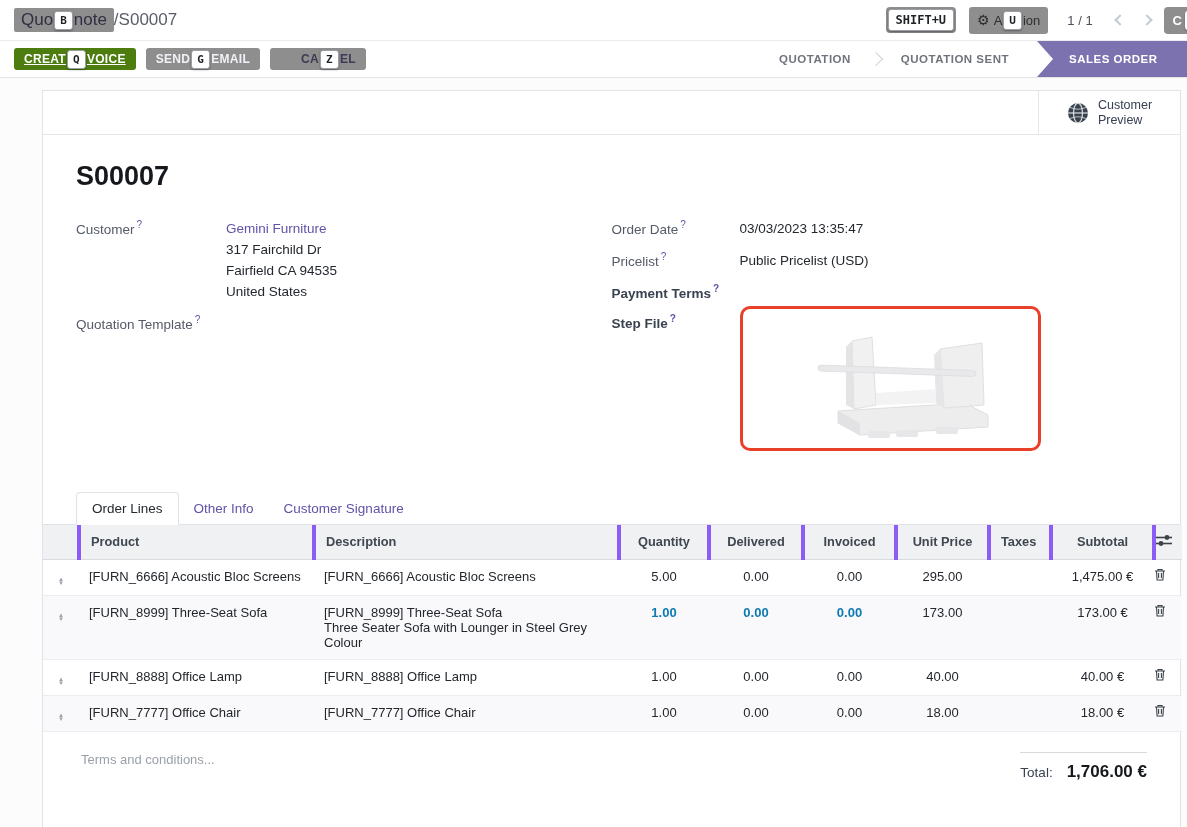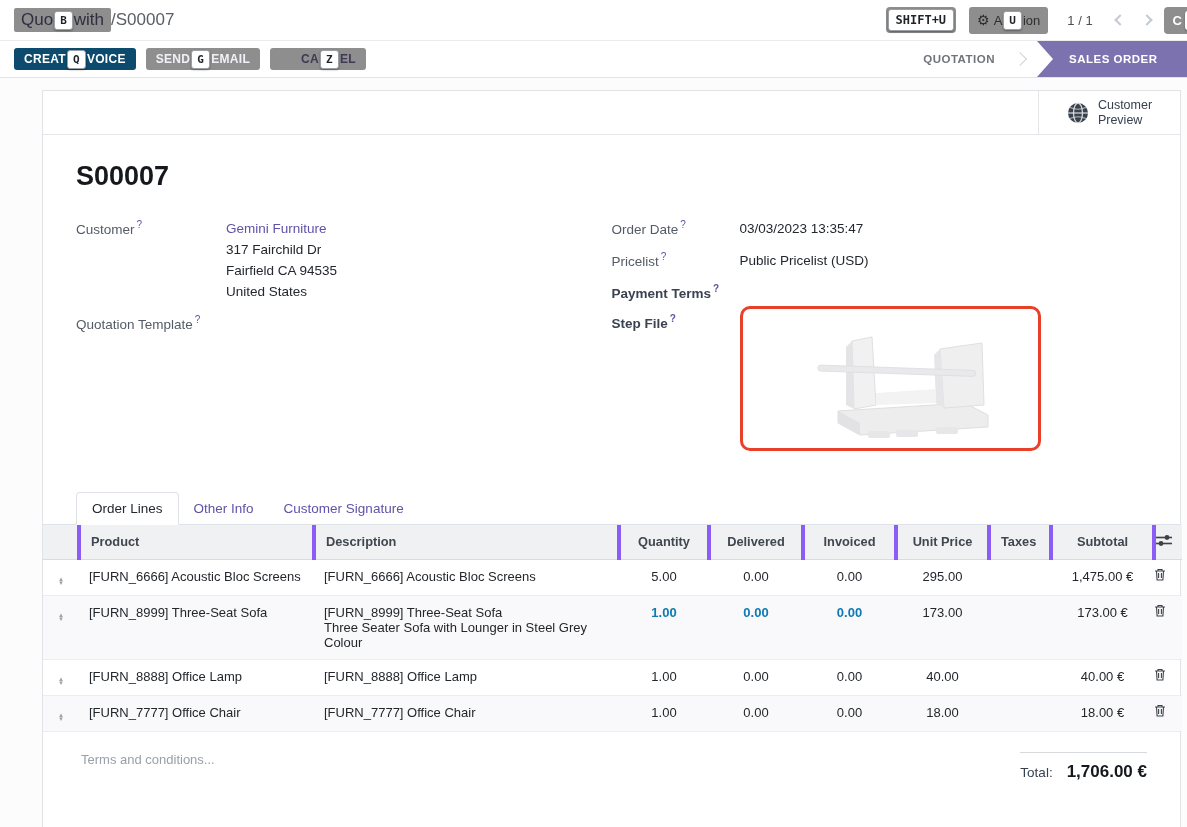--- a/index.html
+++ b/index.html
@@ -33,21 +33,21 @@
   .edge-btn .kbd-sliver { width:13px; height:19px; background:#fff; border-radius:3px 0 0 3px;
     box-shadow:0 1px 2px rgba(0,0,0,.35); }
 
   
   .actionbar { height:37px; display:flex; align-items:stretch; justify-content:space-between;
     border-bottom:1px solid #e4e4e7; padding-left:14px; overflow:hidden; }
   .ab-left { display:flex; align-items:center; gap:10px; }
   .btn { display:inline-flex; align-items:center; border-radius:3px; padding:4px 10px;
     font-size:12px; font-weight:bold; letter-spacing:.3px; cursor:pointer; }
   .btn .kbd { margin:-3px 1px; }
-  .btn-primary { background:#0c4a6e; color:#fff; }
+  .btn-primary { background:#4d7c0f; color:#fff;text-decoration:underline; }
   .btn-hint-light { background:#8e8e8e; color:#f2f0f6; }
   .btn-hint-dark { background:#8e8e8e; color:#3f3954;padding-left:31px; }
   .statusbar { display:flex; align-items:stretch; }
   .step { display:flex; align-items:center; padding:0 18px; font-size:11.5px; font-weight:bold;
     letter-spacing:.5px; color:#6f747c; }
   .step-sep { width:10px; height:10px; border-top:1px solid #d0d3d7; border-right:1px solid #d0d3d7;
     transform:rotate(45deg); align-self:center; margin:0 2px; }
   .step-active { background:#7c72b0; color:#fff; padding:0 26px 0 32px; min-width:150px;
     clip-path:polygon(0 0, 16px 50%, 0 100%, 100% 100%, 100% 0); margin-left:10px; flex-shrink:0; }
 
@@ -113,21 +113,21 @@
   .total-value { font-size:17px; font-weight:bold; color:#15181c; }
 </style>
 </head>
 <body>
 
 <div class="topbar">
   <div class="breadcrumb">
     <span class="hint-wrap">
         <span>Quo</span>
         <span class="kbd">B</span>
-        <span>with</span>
+        <span>note</span>
       </span>
     <span>/</span>
     <span>S00007</span>
   </div>
   <div class="topbar-right">
     <span class="shiftu-wrap"><span class="kbd">SHIFT+U</span></span>
     <span class="action-hint">
       <span class="gear">⚙</span>
         <span>A</span>
         <span class="kbd">U</span>
@@ -157,20 +157,21 @@
       </span>
     <span class="btn btn-hint-dark">
         <span>CA</span>
         <span class="kbd">Z</span>
         <span>EL</span>
       </span>
   </div>
   <div class="statusbar">
     <span class="step">QUOTATION</span>
     <span class="step-sep"></span>
+    <span class="step">QUOTATION SENT</span>
     <span class="step step-active">SALES ORDER</span>
   </div>
 </div>
 
 <div class="page">
   <div class="sheet">
 
     <div class="sheet-header">
       <div class="stat-btn">
         <span class="icon-btn">

